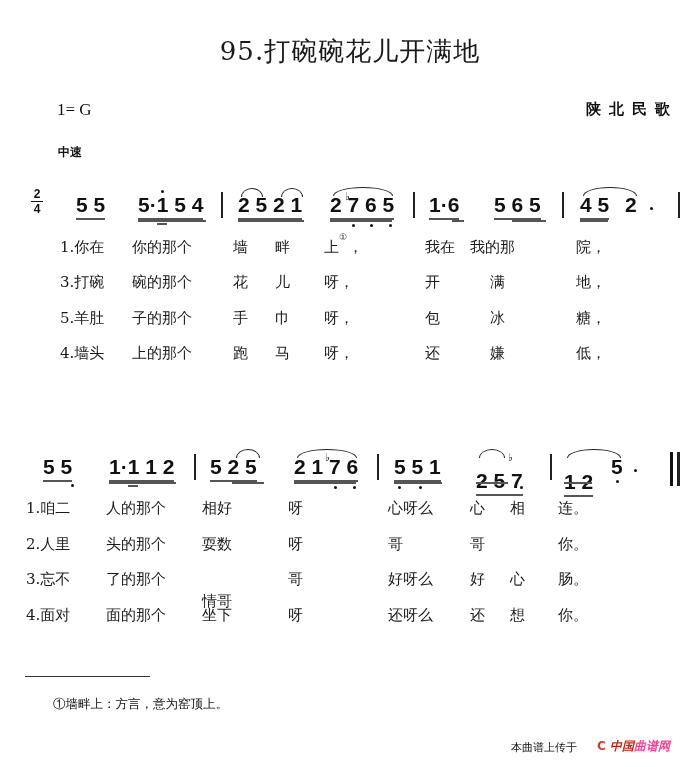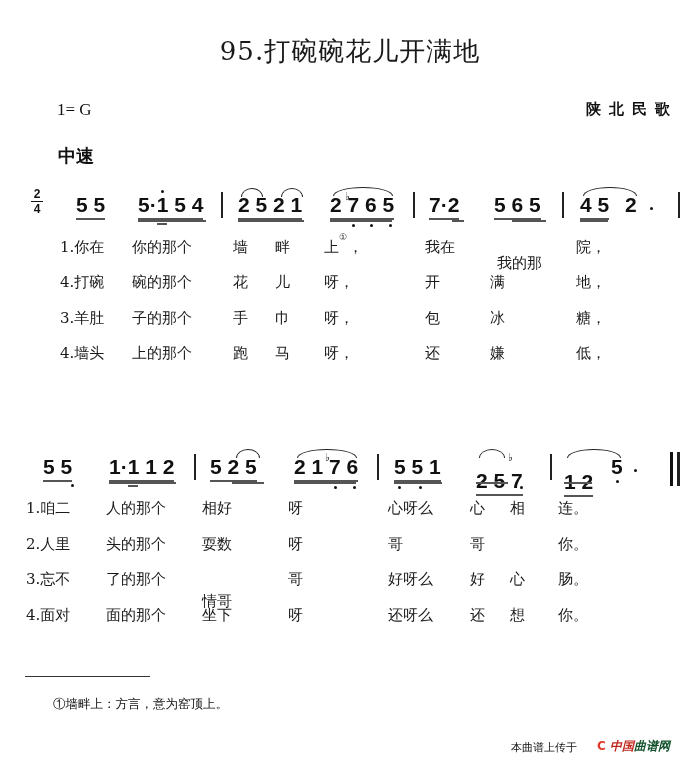--- a/index.html
+++ b/index.html
@@ -1,42 +1,42 @@
 <!DOCTYPE html>
 <html><head>
 <meta charset="utf-8">
 <style>
   html, body { margin:0; padding:0; background:#ffffff; }
   body { width:700px; height:767px; position:relative; overflow:hidden; color:#111; font-family:"DejaVu Serif", serif; }
   .abs { position:absolute; }
   .title { left:0; width:700px; top:34px; text-align:center; font-family:"DejaVu Serif", serif; font-size:26px; letter-spacing:1px; color:#1a1a1a; }
   .key { left:57px; top:100px; font-family:"Liberation Serif", serif; font-size:17px; }
   .origin { right:22px; top:100px; font-family:"DejaVu Serif", serif; font-size:15px; letter-spacing:8px; font-weight:bold; }
-  .tempo { left:58px; top:144px; font-family:"DejaVu Sans", sans-serif; font-size:18px; font-weight:bold; }
+  .tempo { left:58px; top:144px; font-family:"DejaVu Sans", sans-serif; font-size:12px; font-weight:bold; }
   .timesig { left:31px; top:188px; font-family:"Liberation Sans", sans-serif; font-weight:bold; font-size:12px; line-height:12px; text-align:center; width:12px; }
   .timesig .line { border-top:1.5px solid #111; margin:1px 0; }
   .note-row { font-family:"Liberation Sans", sans-serif; font-weight:bold; font-size:21px; }
   .grp { position:absolute; white-space:nowrap; letter-spacing:0px; }
   .ul1 { border-bottom:2px solid #555; padding-bottom:1px; }
   .ul2 { position:absolute; height:2px; background:#555; }
   .bar { position:absolute; width:2px; height:26px; background:#222; }
   .dbl { position:absolute; width:3px; height:34px; background:#111; }
   .slur { position:absolute; border:1.5px solid #222; border-bottom:none; border-radius:50% 50% 0 0 / 100% 100% 0 0; height:8px; }
   .dot-below { position:absolute; width:3px; height:3px; background:#111; border-radius:50%; }
   .dot-above { position:absolute; width:3px; height:3px; background:#111; border-radius:50%; }
   .flat { position:absolute; font-size:11px; font-weight:normal; font-family:"DejaVu Sans", sans-serif; }
   .aug { position:absolute; width:3px; height:3px; background:#111; border-radius:50%; }
   .lyric { position:absolute; font-family:"DejaVu Serif", serif; font-size:15px; white-space:nowrap; color:#1a1a1a; }
   .fn-rule { left:25px; top:676px; width:125px; height:1px; background:#333; }
   .footnote { left:53px; top:696px; font-family:"DejaVu Serif", serif; font-size:12.5px; }
   .source { left:511px; top:740px; font-family:"DejaVu Sans", sans-serif; font-size:11px; }
   .logo { left:597px; top:738px; font-family:"DejaVu Sans", sans-serif; font-weight:bold; font-size:12px; font-style:italic; }
   .logo .c { color:#e03a2a; font-style:normal; }
   .logo .zg { color:#c0281e; }
-  .logo .qp { color:#14532d; }
+  .logo .qp { color:#ec4899; }
 </style>
 </head>
 <body>
 
 <div class="abs title">95.打碗碗花儿开满地</div>
 <div class="abs key">1= G</div>
 <div class="abs origin">陕北民歌</div>
 <div class="abs tempo">中速</div>
 
 <div class="abs timesig">
@@ -62,21 +62,21 @@
   <span class="grp ul1" style="left:330px;top:193px;">2 7 6 5</span>
   <span class="flat" style="left:345px;top:190px;">♭</span>
   <div class="ul2" style="left:330px;top:220px;width:62px;"></div>
   <div class="slur" style="left:333px;top:187px;width:58px;"></div>
   <div class="dot-below" style="left:352px;top:224px;"></div>
   <div class="dot-below" style="left:370px;top:224px;"></div>
   <div class="dot-below" style="left:389px;top:224px;"></div>
 
   <div class="bar" style="left:413px;top:192px;"></div>
 
-  <span class="grp ul1" style="left:429px;top:193px;">7·2</span>
+  <span class="grp ul1" style="left:429px;top:193px;">1·6</span>
   <div class="ul2" style="left:452px;top:220px;width:12px;"></div>
   <span class="grp ul1" style="left:494px;top:193px;">5 6 5</span>
   <div class="ul2" style="left:512px;top:220px;width:34px;"></div>
 
   <div class="bar" style="left:562px;top:192px;"></div>
 
   <span class="grp ul1" style="left:580px;top:193px;">4 5</span>
   <div class="ul2" style="left:580px;top:220px;width:28px;"></div>
   <span class="grp" style="left:625px;top:193px;">2</span>
   <div class="slur" style="left:583px;top:187px;width:52px;"></div>
@@ -88,33 +88,33 @@
 <div class="abs" style="left:0;top:0;">
 
   <span class="lyric" style="left:60px;top:238px;">1.你在</span>
   <span class="lyric" style="left:132px;top:238px;">你的那个</span>
   <span class="lyric" style="left:233px;top:238px;">墙</span>
   <span class="lyric" style="left:275px;top:238px;">畔</span>
   <span class="lyric" style="left:324px;top:238px;">上</span>
   <span class="lyric" style="left:339px;top:232px;font-size:9px;">①</span>
   <span class="lyric" style="left:348px;top:238px;">，</span>
   <span class="lyric" style="left:425px;top:238px;">我在</span>
-  <span class="lyric" style="left:497px;top:238px;margin-top:16px;">我的那</span>
+  <span class="lyric" style="left:470px;top:238px;">我的那</span>
   <span class="lyric" style="left:576px;top:238px;">院，</span>
 
-  <span class="lyric" style="left:60px;top:273px;">4.打碗</span>
+  <span class="lyric" style="left:60px;top:273px;">3.打碗</span>
   <span class="lyric" style="left:132px;top:273px;">碗的那个</span>
   <span class="lyric" style="left:233px;top:273px;">花</span>
   <span class="lyric" style="left:275px;top:273px;">儿</span>
   <span class="lyric" style="left:324px;top:273px;">呀，</span>
   <span class="lyric" style="left:425px;top:273px;">开</span>
   <span class="lyric" style="left:490px;top:273px;">满</span>
   <span class="lyric" style="left:576px;top:273px;">地，</span>
 
-  <span class="lyric" style="left:60px;top:309px;">3.羊肚</span>
+  <span class="lyric" style="left:60px;top:309px;">5.羊肚</span>
   <span class="lyric" style="left:132px;top:309px;">子的那个</span>
   <span class="lyric" style="left:233px;top:309px;">手</span>
   <span class="lyric" style="left:275px;top:309px;">巾</span>
   <span class="lyric" style="left:324px;top:309px;">呀，</span>
   <span class="lyric" style="left:425px;top:309px;">包</span>
   <span class="lyric" style="left:490px;top:309px;">冰</span>
   <span class="lyric" style="left:576px;top:309px;">糖，</span>
 
   <span class="lyric" style="left:60px;top:344px;text-align:right;">4.墙头</span>
   <span class="lyric" style="left:132px;top:344px;">上的那个</span>

